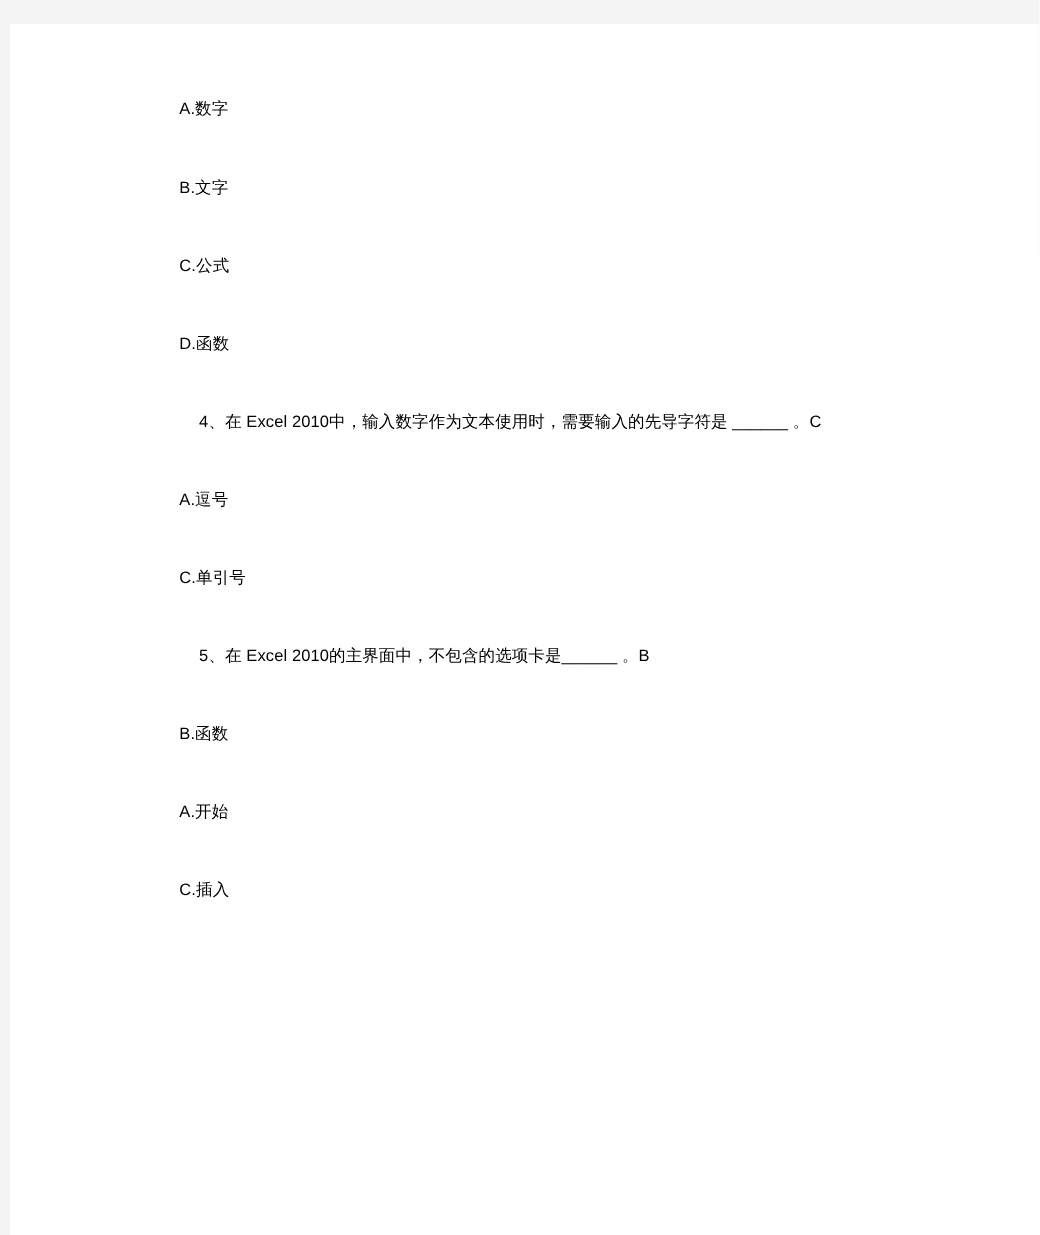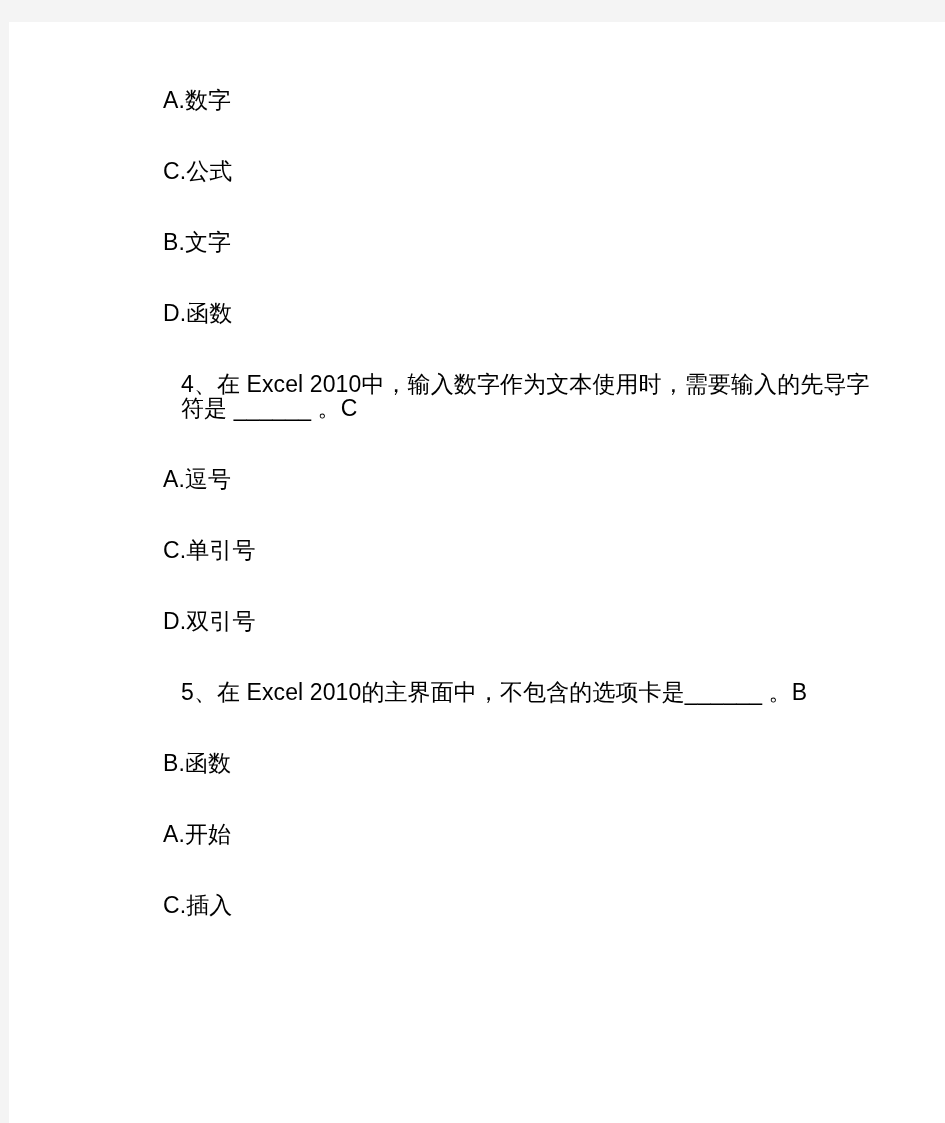--- a/index.html
+++ b/index.html
@@ -23,21 +23,21 @@
     background: #ffffff;
     overflow: hidden;
   }
   .doc-body {
     position: absolute;
     left: 154px;
     top: 66px;
     width: 720px;
   }
   .para {
-    font-size: 23px;
+    font-size: 15px;
     line-height: 24px;
     color: #000000;
     margin: 0 0 47px 0;
     white-space: pre-wrap;
     letter-spacing: 0.1px;
   }
   .para.question {
     margin-bottom: 47px;
     margin-left: 18px;
   }
@@ -48,28 +48,27 @@
     margin-bottom: 16px;
   }
 </style>
 </head>
 <body>
 
 <div id="page-sheet">
   <div class="doc-body">
 
     <p class="para option">A.数字</p>
+    <p class="para option">B.文字</p>
     <p class="para option">C.公式</p>
-    <p class="para option">B.文字</p>
     <p class="para option">D.函数</p>
 
     <p class="para question">4、在 Excel 2010中，输入数字作为文本使用时，需要输入的先导字符是 ______ 。C</p>
     <p class="para option">A.逗号</p>
     <p class="para option">C.单引号</p>
-    <p class="para option">D.双引号</p>
 
     <p class="para question">5、在 Excel 2010的主界面中，不包含的选项卡是______ 。B</p>
     <p class="para option">B.函数</p>
     <p class="para option">A.开始</p>
     <p class="para option">C.插入</p>
 
   </div>
 </div>
 
 </body></html>

